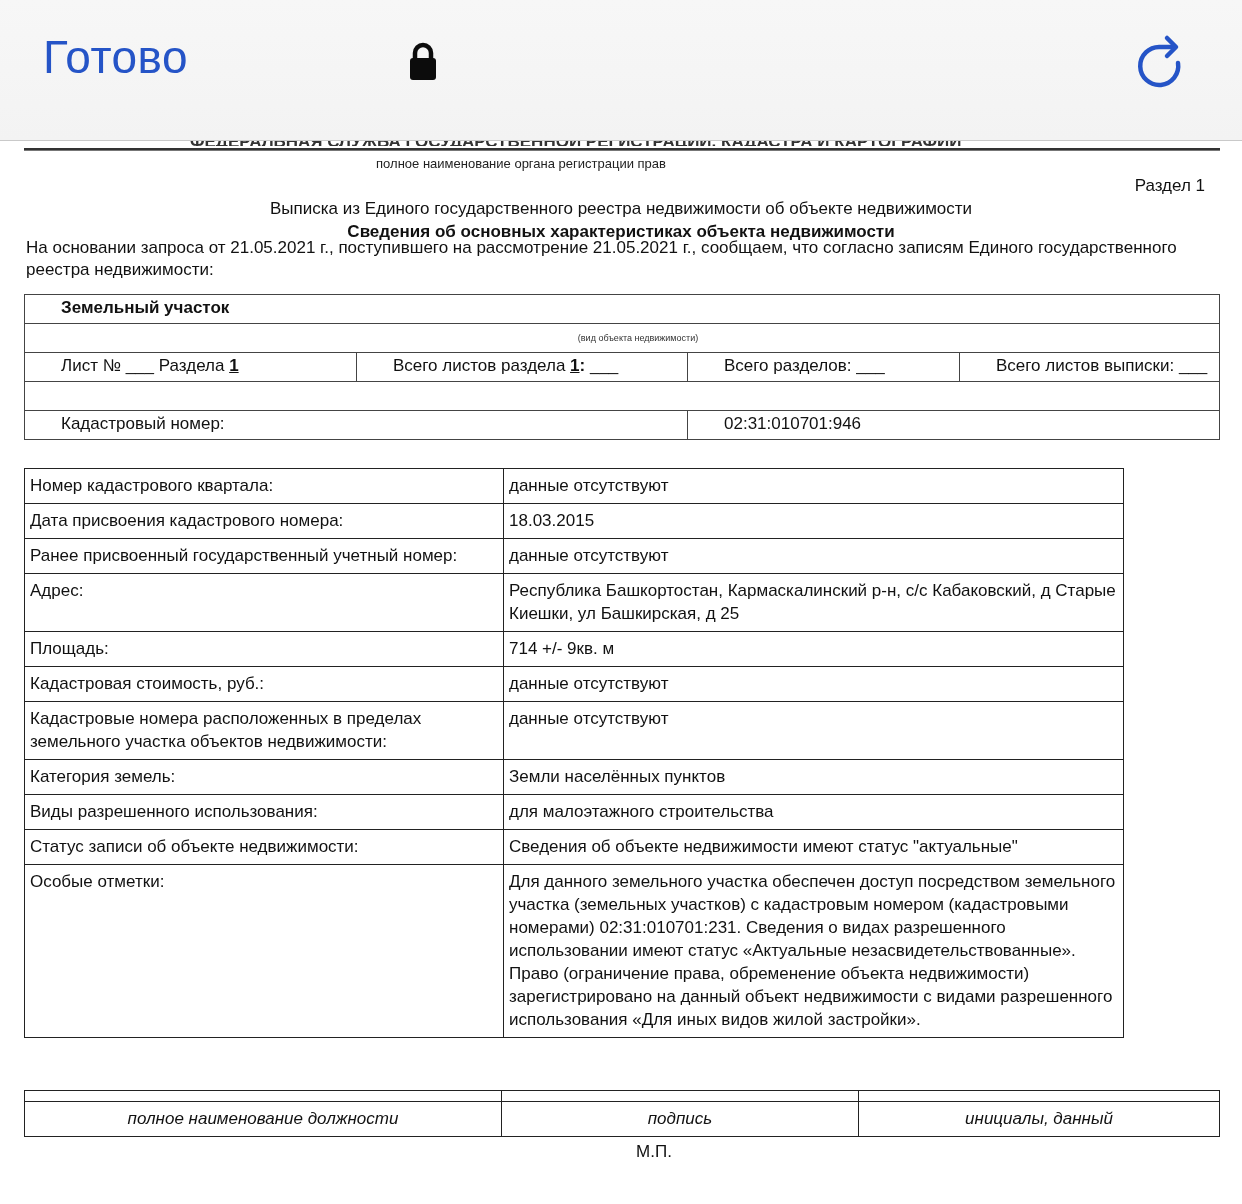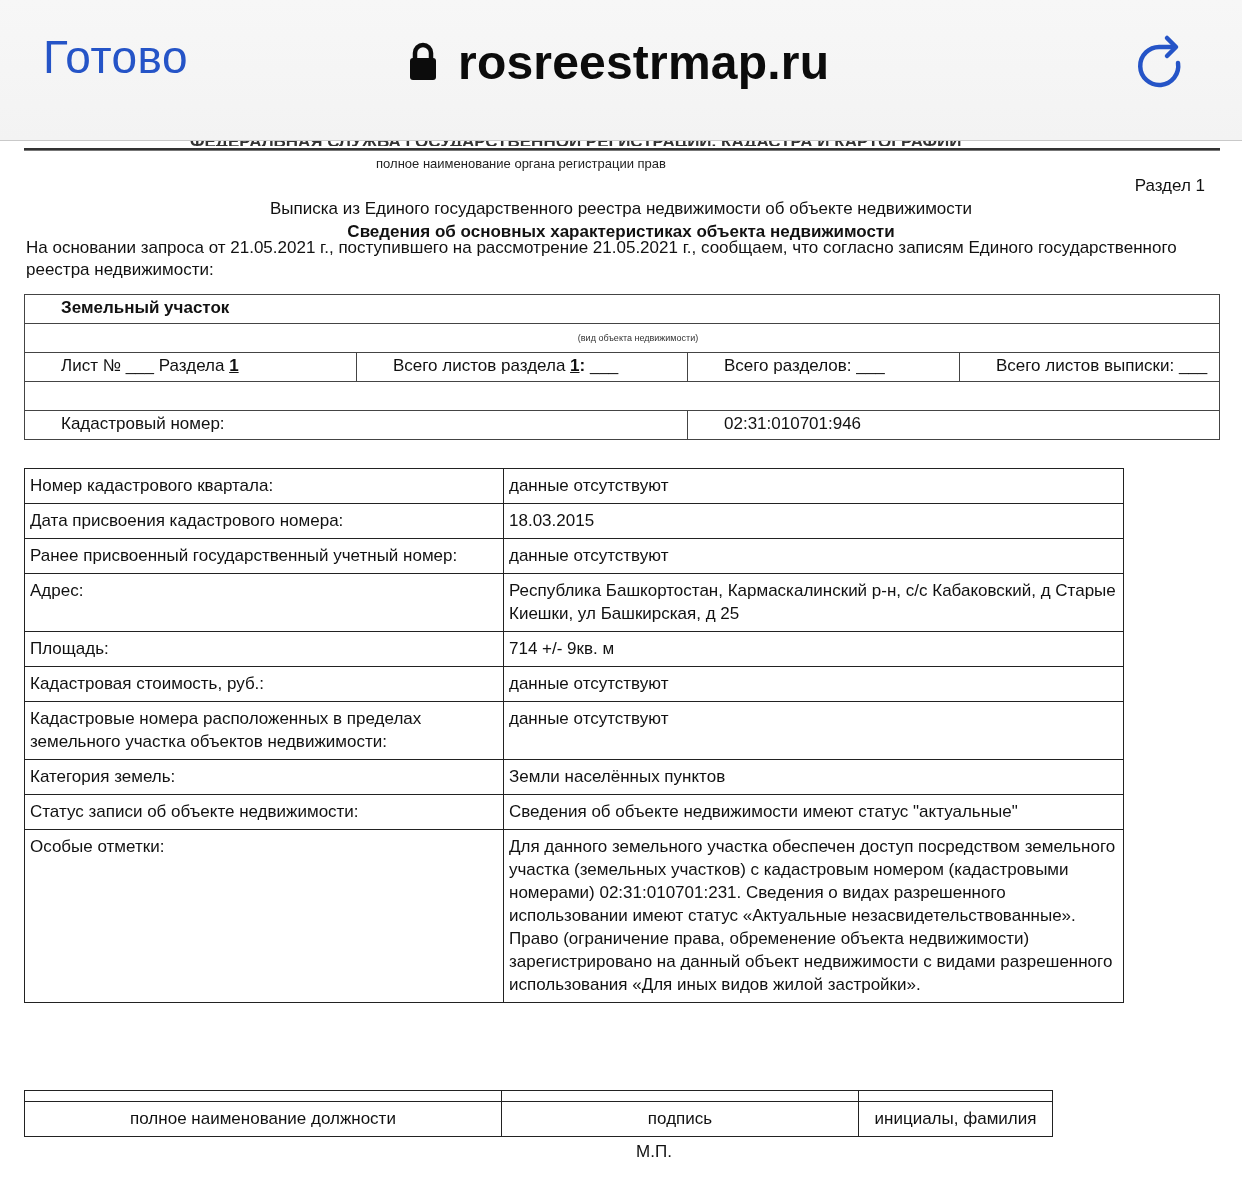--- a/index.html
+++ b/index.html
@@ -47,21 +47,21 @@
   .t1 td { height: 28px; line-height: 26px; padding-left: 36px; }
   .t1 .hdr { font-weight: bold; }
   .t1 .tiny { font-size: 9px; text-align: center; color: #333; line-height: 28px; }
   .t1 .bold { font-weight: normal; }
   .u { text-decoration: underline; font-weight: bold; }
 
   .t2 { left: 24px; top: 468px; width: 1100px; }
   .t2 td { line-height: 23px; padding: 5px 4px 6px 5px; border: 1.8px solid #222; }
   .t2 td.k { width: 469px; }
 
-  .t3 { left: 24px; top: 1090px; width: 1029px; }
+  .t3 { left: 24px; top: 1090px; width: 1196px; font-style: italic; }
   .t3 td { border: 1.5px solid #222; text-align: center; font-size: 17px; }
   .t3 tr.top td { height: 10px; padding: 0; }
   .t3 tr.lab td { height: 34px; line-height: 34px; }
   .mp { position: absolute; left: 0; top: 1142px; width: 1242px; text-align: center; font-size: 17px; margin-left: 33px; }
 </style>
 </head>
 <body>
 
 <div class="doc">
   <div class="cut-title">ФЕДЕРАЛЬНАЯ СЛУЖБА ГОСУДАРСТВЕННОЙ РЕГИСТРАЦИИ, КАДАСТРА И КАРТОГРАФИИ</div>
@@ -139,57 +139,60 @@
         </tr>
     <tr>
           <td class="k">Кадастровые номера расположенных в пределах земельного участка объектов недвижимости:</td>
           <td>данные отсутствуют</td>
         </tr>
     <tr>
           <td class="k">Категория земель:</td>
           <td>Земли населённых пунктов</td>
         </tr>
     <tr>
+          <td class="k">Виды разрешенного использования:</td>
+          <td>для малоэтажного строительства</td>
+        </tr>
+    <tr>
           <td class="k">Статус записи об объекте недвижимости:</td>
           <td>Сведения об объекте недвижимости имеют статус "актуальные"</td>
         </tr>
     <tr>
           <td class="k">Особые отметки:</td>
           <td>Для данного земельного участка обеспечен доступ посредством земельного участка (земельных участков) с кадастровым номером (кадастровыми номерами) 02:31:010701:231. Сведения о видах разрешенного использовании имеют статус «Актуальные незасвидетельствованные». Право (ограничение права, обременение объекта недвижимости) зарегистрировано на данный объект недвижимости с видами разрешенного использования «Для иных видов жилой застройки».</td>
         </tr>
   </tbody>
     </table>
 
   <table class="t3">
     <tbody>
         <tr class="top">
           <td style="width:476px"></td>
           <td style="width:356px"></td>
           <td></td>
         </tr>
     <tr class="lab">
       <td>полное наименование должности</td>
       <td>подпись</td>
-      <td>инициалы, фамилия</td>
+      <td>инициалы, данный</td>
     </tr>
   </tbody>
     </table>
   <div class="mp">М.П.</div>
 </div>
 
 <div class="topbar">
   <div class="done-btn">Готово</div>
   <div class="url-wrap">
     <span class="lock-icon">
       <svg width="30" height="40" viewBox="0 0 30 40">
         <path d="M7 17 V11 a8 8 0 0 1 16 0 V17" fill="none" stroke="#0c0c0c" stroke-width="4.5"></path>
         <rect x="2" y="16" width="26" height="22" rx="3" fill="#0c0c0c"></rect>
       </svg>
     </span>
-    <span class="url-text">rosreestrmap.ru</span>
   </div>
   <div class="reload-btn">
     <svg width="56" height="62" viewBox="0 0 56 62">
       <path d="M44 33 A19 19 0 1 1 26 17 H40" fill="none" stroke="#2554c7" stroke-width="4.5" stroke-linecap="round"></path>
       <path d="M33 8 L42 17 L33 26" fill="none" stroke="#2554c7" stroke-width="4.5" stroke-linecap="round" stroke-linejoin="round"></path>
     </svg>
   </div>
 </div>
 
 </body></html>

